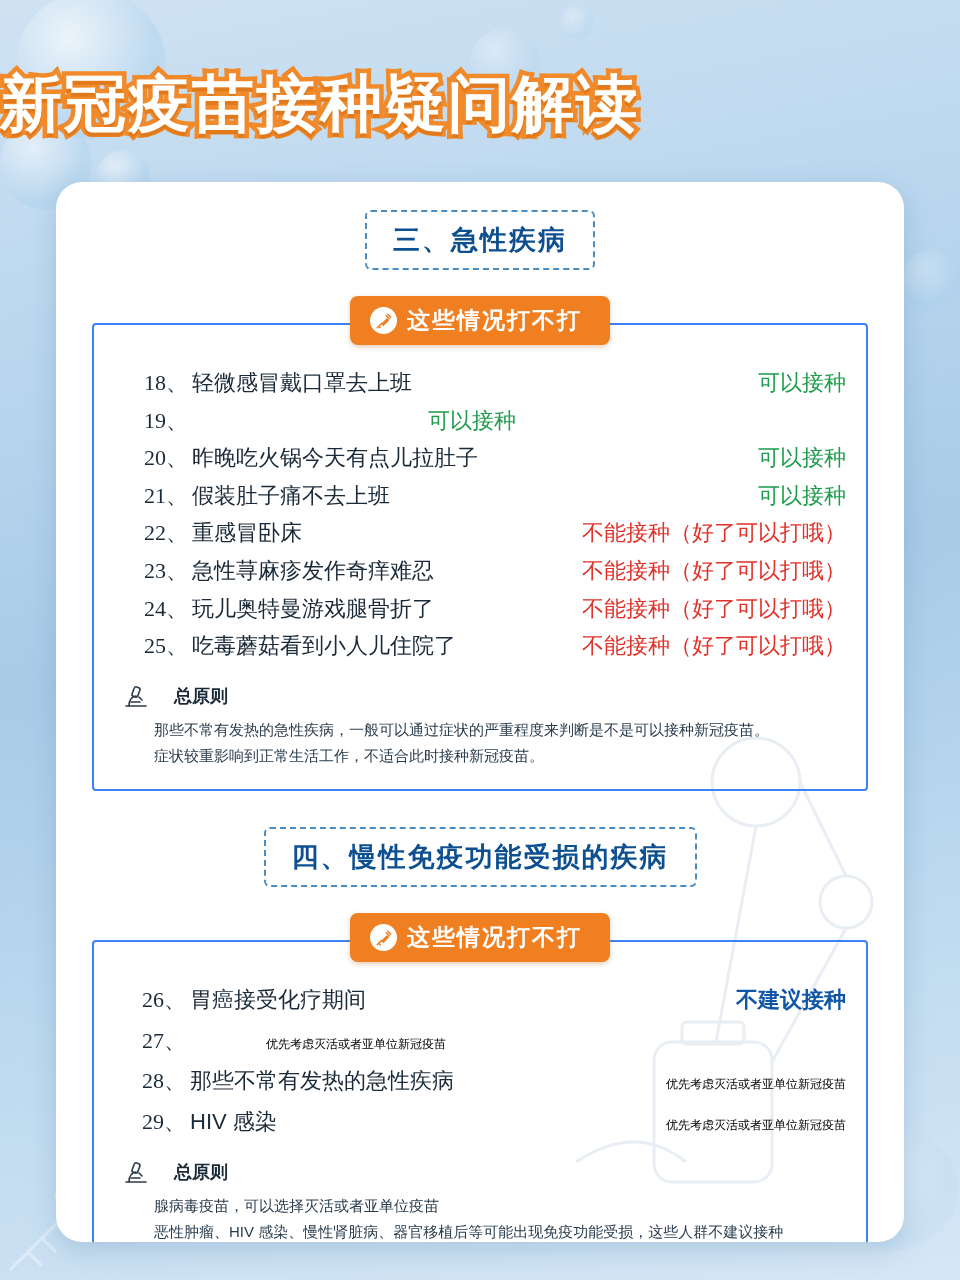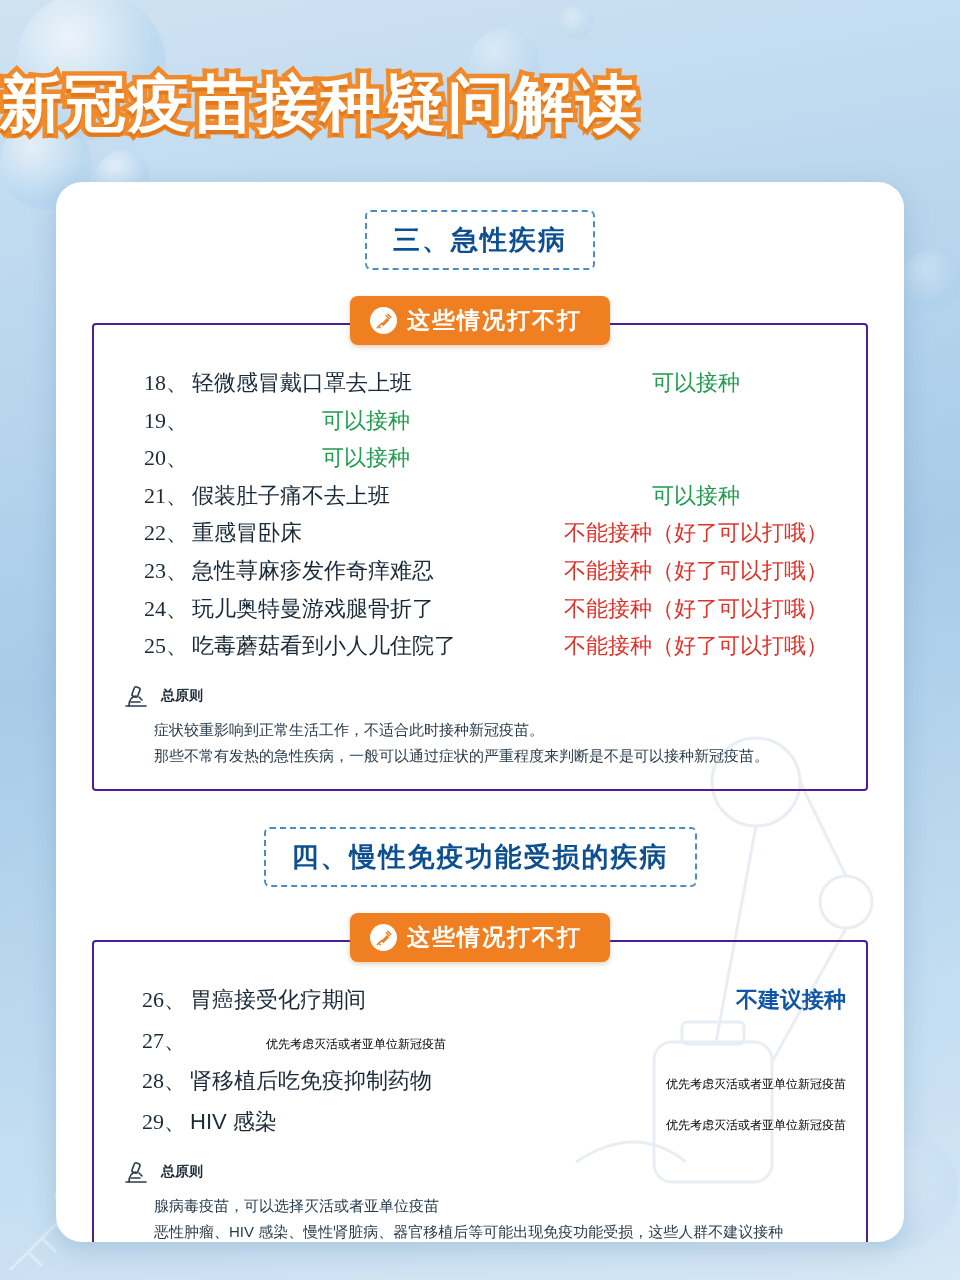--- a/index.html
+++ b/index.html
@@ -100,62 +100,62 @@
     width: 27px; height: 27px;
     border-radius: 50%;
     background: #fff;
     display: inline-flex;
     align-items: center;
     justify-content: center;
   }
 
   
   .panel {
-    border: 2px solid #4c1d95;
+    border: 2px solid #3b82f6;
     border-radius: 4px;
     margin: -22px 36px 0 36px;
     padding: 44px 20px 20px 20px;
     position: relative;
     background: transparent;
   }
 
   
   .qrow {
     display: flex;
     align-items: baseline;
     font-size: 22px;
     color: #1b2a38;
     margin: 0 0 9px 0;
     line-height: 1.3;
   }
   .qnum { width: 52px; text-align: right; flex: none; font-family: "Liberation Serif","DejaVu Serif",serif; }
   .qsep { flex: none; }
   .qtext { flex: 1 1 auto; padding-left: 4px; }
-  .qans { flex: none; text-align: center; }
+  .qans { flex: none; text-align: right; }
 
   .ans-green { color: #1f9c4d; }
   .ans-red { color: #e0322a; }
   .ans-blue { color: #1056a8; font-weight: bold; font-size: 22px; }
   .ans-note { color: #e0322a; }
   .ans-small { color: #000000; font-size: 12px; }
 
   
   .s3 .qans { width: 300px; padding-left: 28px; }
   
   .s4 .qrow { margin-bottom: 12px; }
   .s4 .qnum { width: 50px; }
   .s4 .qans { width: 260px; text-align: right; }
 
   
   .principle { margin-top: 22px; padding-left: 6px; }
   .principle-head {
     display: flex;
     align-items: center;
-    gap: 11px;
-    font-size: 14px;
+    gap: 24px;
+    font-size: 18px;
     font-weight: bold;
     color: #1b2a38;
     margin-bottom: 8px;
   }
   .principle-body {
     font-size: 15px;
     color: #2a3c4c;
     line-height: 1.75;
     padding-left: 34px;
   }
@@ -252,20 +252,21 @@
           <span class="qans"><span class="ans-green">可以接种</span><span class="ans-note"></span></span>
         </div>
         <div class="qrow">
           <span class="qnum">19</span>
           <span class="qsep">、</span>
           <span class="qans"><span class="ans-green">可以接种</span><span class="ans-note"></span></span>
         </div>
         <div class="qrow">
           <span class="qnum">20</span>
           <span class="qsep">、</span>
+          <span class="qtext">昨晚吃火锅今天有点儿拉肚子</span>
           <span class="qans"><span class="ans-green">可以接种</span><span class="ans-note"></span></span>
         </div>
         <div class="qrow">
           <span class="qnum">21</span>
           <span class="qsep">、</span>
           <span class="qtext">假装肚子痛不去上班</span>
           <span class="qans"><span class="ans-green">可以接种</span><span class="ans-note"></span></span>
         </div>
         <div class="qrow">
           <span class="qnum">22</span>
@@ -302,22 +303,22 @@
                 <path d="M9 23 q0 -9 7 -10"></path>
                 <rect x="13" y="4" width="6" height="10" rx="2" transform="rotate(20 16 9)"></rect>
                 <path d="M19 14 l3 3"></path>
                 <path d="M11 19 h9"></path>
               </g>
             </svg>
           </span>
           <span>总原则</span>
         </div>
         <div class="principle-body">
+          <div>那些不常有发热的急性疾病，一般可以通过症状的严重程度来判断是不是可以接种新冠疫苗。</div>
           <div>症状较重影响到正常生活工作，不适合此时接种新冠疫苗。</div>
-          <div>那些不常有发热的急性疾病，一般可以通过症状的严重程度来判断是不是可以接种新冠疫苗。</div>
         </div>
       </div>
     </div>
   </div>
 
   <div style="position:relative; z-index:2; padding-top:36px;">
 
     <div class="section-head">四、慢性免疫功能受损的疾病</div>
 
     <div style="height:26px"></div>
@@ -349,21 +350,21 @@
           <span class="qans ans-blue">不建议接种</span>
         </div>
         <div class="qrow">
           <span class="qnum">27</span>
           <span class="qsep">、</span>
           <span class="qans ans-small">优先考虑灭活或者亚单位新冠疫苗</span>
         </div>
         <div class="qrow">
           <span class="qnum">28</span>
           <span class="qsep">、</span>
-          <span class="qtext">肾移植后吃免疫抑制药物</span>
+          <span class="qtext">那些不常有发热的急性疾病</span>
           <span class="qans ans-small">优先考虑灭活或者亚单位新冠疫苗</span>
         </div>
         <div class="qrow">
           <span class="qnum">29</span>
           <span class="qsep">、</span>
           <span class="qtext">HIV 感染</span>
           <span class="qans ans-small">优先考虑灭活或者亚单位新冠疫苗</span>
         </div>
       </div>
 

